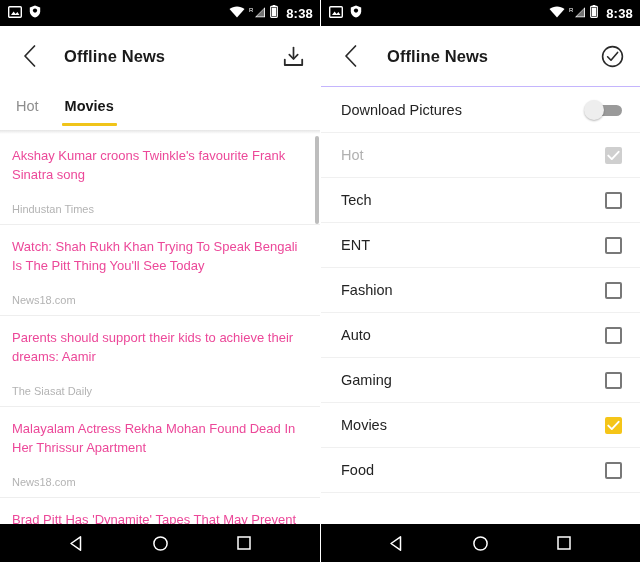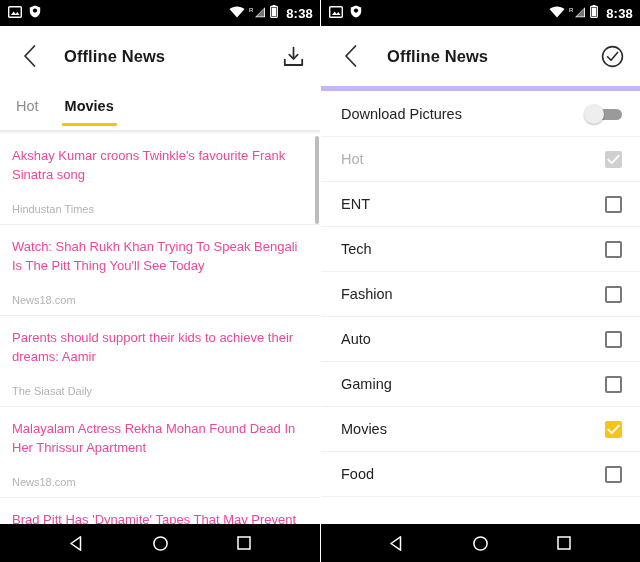--- a/index.html
+++ b/index.html
@@ -94,21 +94,21 @@
   .news-item.last { border-bottom: none; }
   .scrollbar {
     position: absolute; top: 2px; right: 1px;
     width: 4px; height: 88px;
     background: #bdbdbd; border-radius: 2px;
   }
 
   
   .settings {
     flex: 1 1 auto; overflow: hidden; background: #ffffff;
-    border-top: 5px solid #c4b5fd;
+    border-top: 1px solid #c4b5fd;
   }
   .set-row {
     height: 45px; display: flex; align-items: center;
     padding: 0 18px 0 20px;
     border-bottom: 1px solid #f0f0f0;
   }
   .set-row.tall { height: 46px; }
   .set-label { font-size: 14.5px; color: #232323; }
   .set-row.disabled .set-label { color: #b0b0b0; }
   .set-right { margin-left: auto; display: flex; align-items: center; }
@@ -345,30 +345,30 @@
         <span class="set-right">
           <span class="cbox disabled-checked">
             <svg width="13" height="11" viewBox="0 0 13 11">
                 <path d="M1.3 5.6 L4.8 9.1 L11.6 1.8" fill="none" stroke="#ffffff" stroke-width="1.9" stroke-linecap="round" stroke-linejoin="round"></path>
               </svg>
           </span>
         </span>
       </div>
 
       <div class="set-row">
+        <span class="set-label">Tech</span>
+        <span class="set-right">
+          <span class="cbox">
+            
+          </span>
+        </span>
+      </div>
+
+      <div class="set-row">
         <span class="set-label">ENT</span>
-        <span class="set-right">
-          <span class="cbox">
-            
-          </span>
-        </span>
-      </div>
-
-      <div class="set-row">
-        <span class="set-label">Tech</span>
         <span class="set-right">
           <span class="cbox">
             
           </span>
         </span>
       </div>
 
       <div class="set-row">
         <span class="set-label">Fashion</span>
         <span class="set-right">

